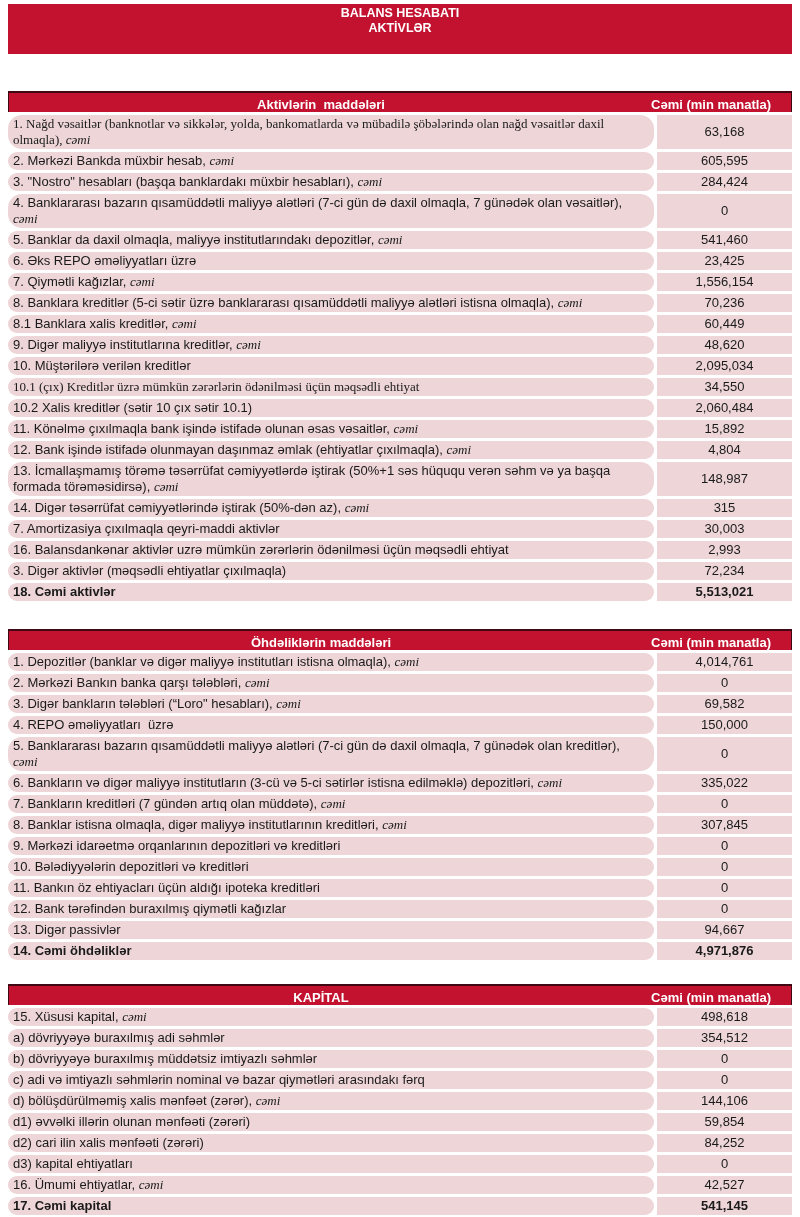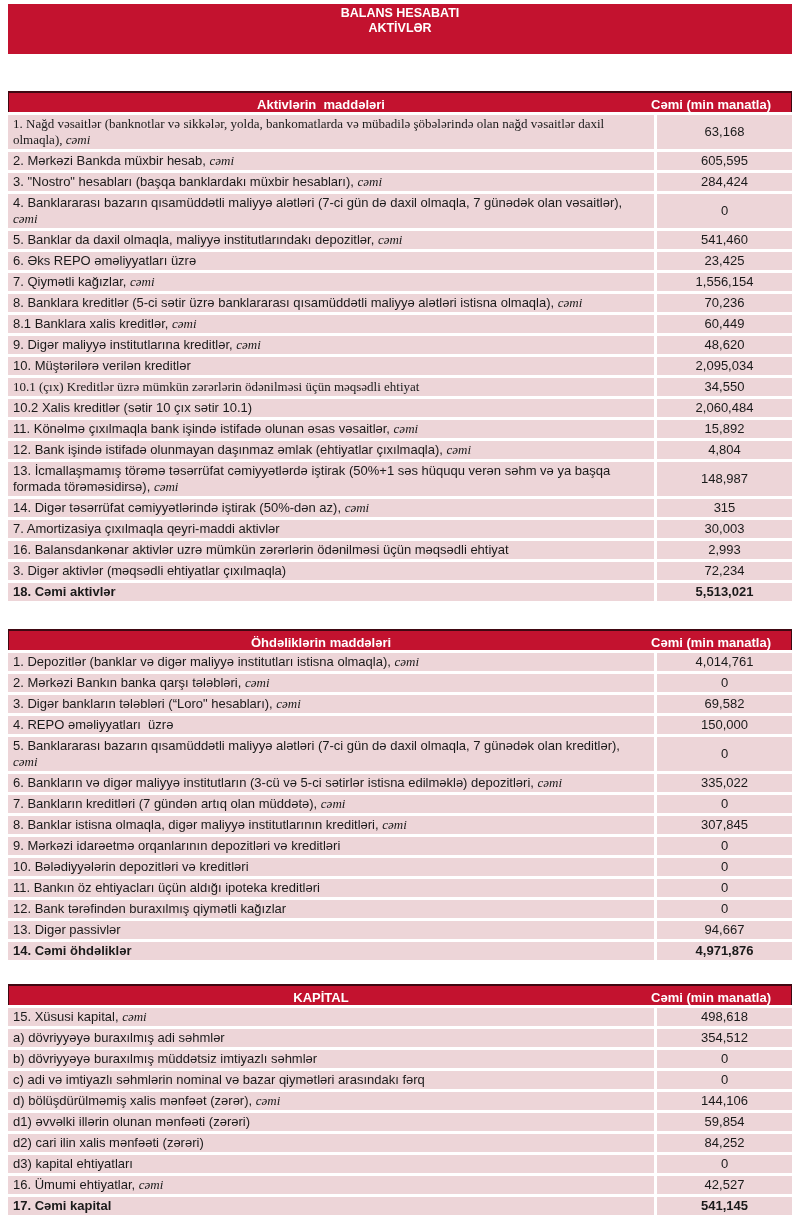--- a/index.html
+++ b/index.html
@@ -30,21 +30,21 @@
     border-left:1px solid var(--dark);
     border-right:1px solid var(--dark);
     margin-top:18px;
   }
   .th-title{flex:1;text-align:center;white-space:pre;}
   .th-amount{width:138px;text-align:right;padding-right:20px;}
   .row{display:flex;margin-top:3px;}
   .cell{background:var(--pink);}
   .cell.label{
     flex:1;padding:1px 22px 1px 5px;
-    font-size:13px;line-height:16px;white-space:pre-wrap;
+    font-size:13px;line-height:16px;white-space:pre-wrap;border-radius:14px;
   }
   .cell.value{
     width:135px;margin-left:3px;flex:none;
     display:flex;align-items:center;justify-content:center;
     font-size:13px;line-height:16px;
   }
   .serif{font-family:"Liberation Serif",serif;}
   .cemi{font-family:"Liberation Serif",serif;font-style:italic;}
   .bold{font-weight:bold;}
 </style>

